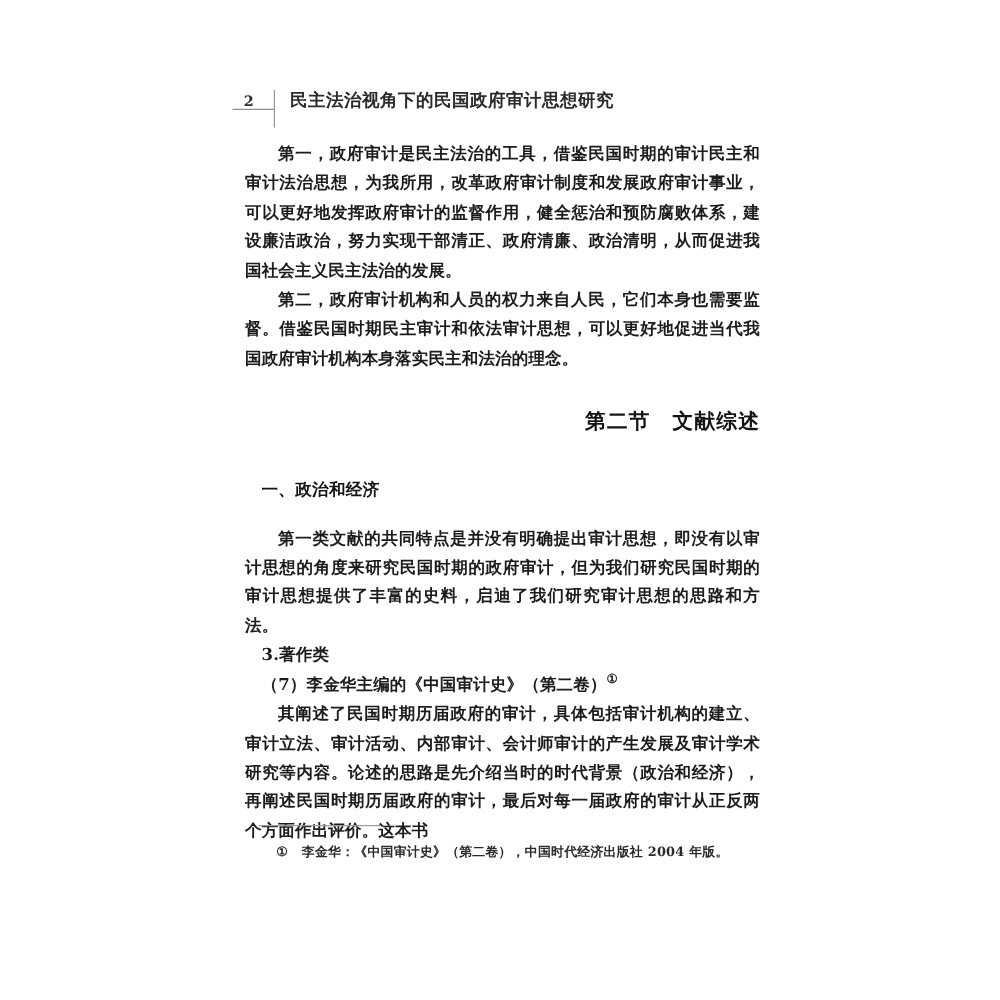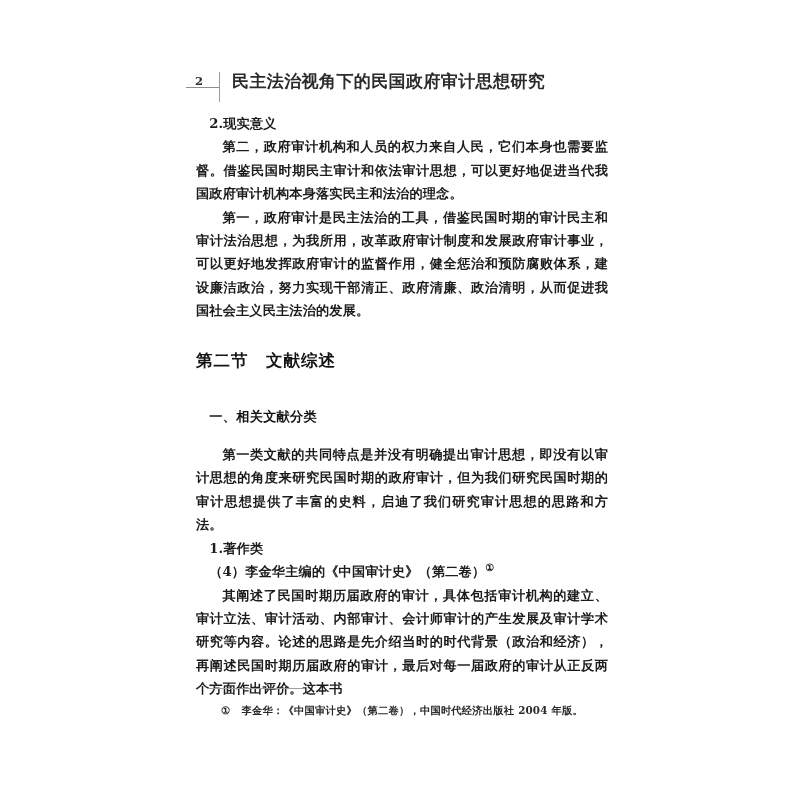--- a/index.html
+++ b/index.html
@@ -58,21 +58,21 @@
   .header-vrule {
     position: absolute;
     left: 33px;
     top: 4px;
     width: 1px;
     height: 30px;
     background: #9a9a9a;
   }
   .header-title {
     margin-left: 20px;
-    font-size: 17px;
+    font-size: 14px;
     line-height: 14px;
     letter-spacing: 0.4px;
     color: #2b2b2b;
     white-space: nowrap;
     font-weight: 600;
   }
 
   
   .textblock {
     position: absolute;
@@ -91,21 +91,21 @@
     color: #1c1c1c;
     font-weight: 600;
   }
   p.indent { text-indent: 2em; }
   p.indent1 { text-indent: 1em; }
 
   
   .sec-heading {
     margin: 0;
     padding: 0;
-    text-align: left;
+    text-align: right;
     font-size: 16.5px;
     line-height: 24px;
     font-weight: 700;
     letter-spacing: 1px;
     color: #141414;
   }
   .sec-gap-top { height: 26px; }
   .sec-gap-bottom { height: 32px; }
 
   
@@ -123,21 +123,21 @@
   .sup-marker {
     font-size: 10px;
     vertical-align: super;
     line-height: 0;
   }
 
   
   .footnote-area {
     position: absolute;
     left: 207px;
-    top: 688px;
+    top: 660px;
     width: 400px;
   }
   .footnote-rule {
     width: 98px;
     height: 1px;
     background: #9e9e9e;
   }
   .footnote {
     margin: 0;
     padding-top: 13px;
@@ -160,40 +160,39 @@
     <div class="header-inner">
       <div class="folio">2</div>
       <div class="header-title">民主法治视角下的民国政府审计思想研究</div>
     </div>
     <div class="folio-rule"></div>
     <div class="header-vrule"></div>
   </div>
 
   <div class="textblock">
 
-    <p class="para indent1">2.现实意义</p>
+
+    <p class="para indent">第一，政府审计是民主法治的工具，借鉴民国时期的审计民主和审计法治思想，为我所用，改革政府审计制度和发展政府审计事业，可以更好地发挥政府审计的监督作用，健全惩治和预防腐败体系，建设廉洁政治，努力实现干部清正、政府清廉、政治清明，从而促进我国社会主义民主法治的发展。</p>
 
     <p class="para indent">第二，政府审计机构和人员的权力来自人民，它们本身也需要监督。借鉴民国时期民主审计和依法审计思想，可以更好地促进当代我国政府审计机构本身落实民主和法治的理念。</p>
-
-    <p class="para indent">第一，政府审计是民主法治的工具，借鉴民国时期的审计民主和审计法治思想，为我所用，改革政府审计制度和发展政府审计事业，可以更好地发挥政府审计的监督作用，健全惩治和预防腐败体系，建设廉洁政治，努力实现干部清正、政府清廉、政治清明，从而促进我国社会主义民主法治的发展。</p>
 
     <div class="sec-gap-top"></div>
     <h2 class="sec-heading">第二节　文献综述</h2>
     <div class="sec-gap-bottom"></div>
 
-    <h3 class="sub-heading">一、相关文献分类</h3>
+    <h3 class="sub-heading">一、政治和经济</h3>
     <div class="sub-gap"></div>
 
 
     <p class="para indent">第一类文献的共同特点是并没有明确提出审计思想，即没有以审计思想的角度来研究民国时期的政府审计，但为我们研究民国时期的审计思想提供了丰富的史料，启迪了我们研究审计思想的思路和方法。</p>
 
 
-    <p class="para indent1">1.著作类</p>
-
-    <p class="para indent1"><span>（4）李金华主编的《中国审计史》（第二卷）</span><span class="sup-marker">①</span></p>
+    <p class="para indent1">3.著作类</p>
+
+    <p class="para indent1"><span>（7）李金华主编的《中国审计史》（第二卷）</span><span class="sup-marker">①</span></p>
 
     <p class="para indent">其阐述了民国时期历届政府的审计，具体包括审计机构的建立、审计立法、审计活动、内部审计、会计师审计的产生发展及审计学术研究等内容。论述的思路是先介绍当时的时代背景（政治和经济），再阐述民国时期历届政府的审计，最后对每一届政府的审计从正反两个方面作出评价。这本书</p>
 
   </div>
 
   <div class="footnote-area">
     <div class="footnote-rule"></div>
     <p class="footnote"><span class="fn-num">①</span><span>李金华：《中国审计史》（第二卷），中国时代经济出版社 2004 年版。</span></p>
   </div>
 

